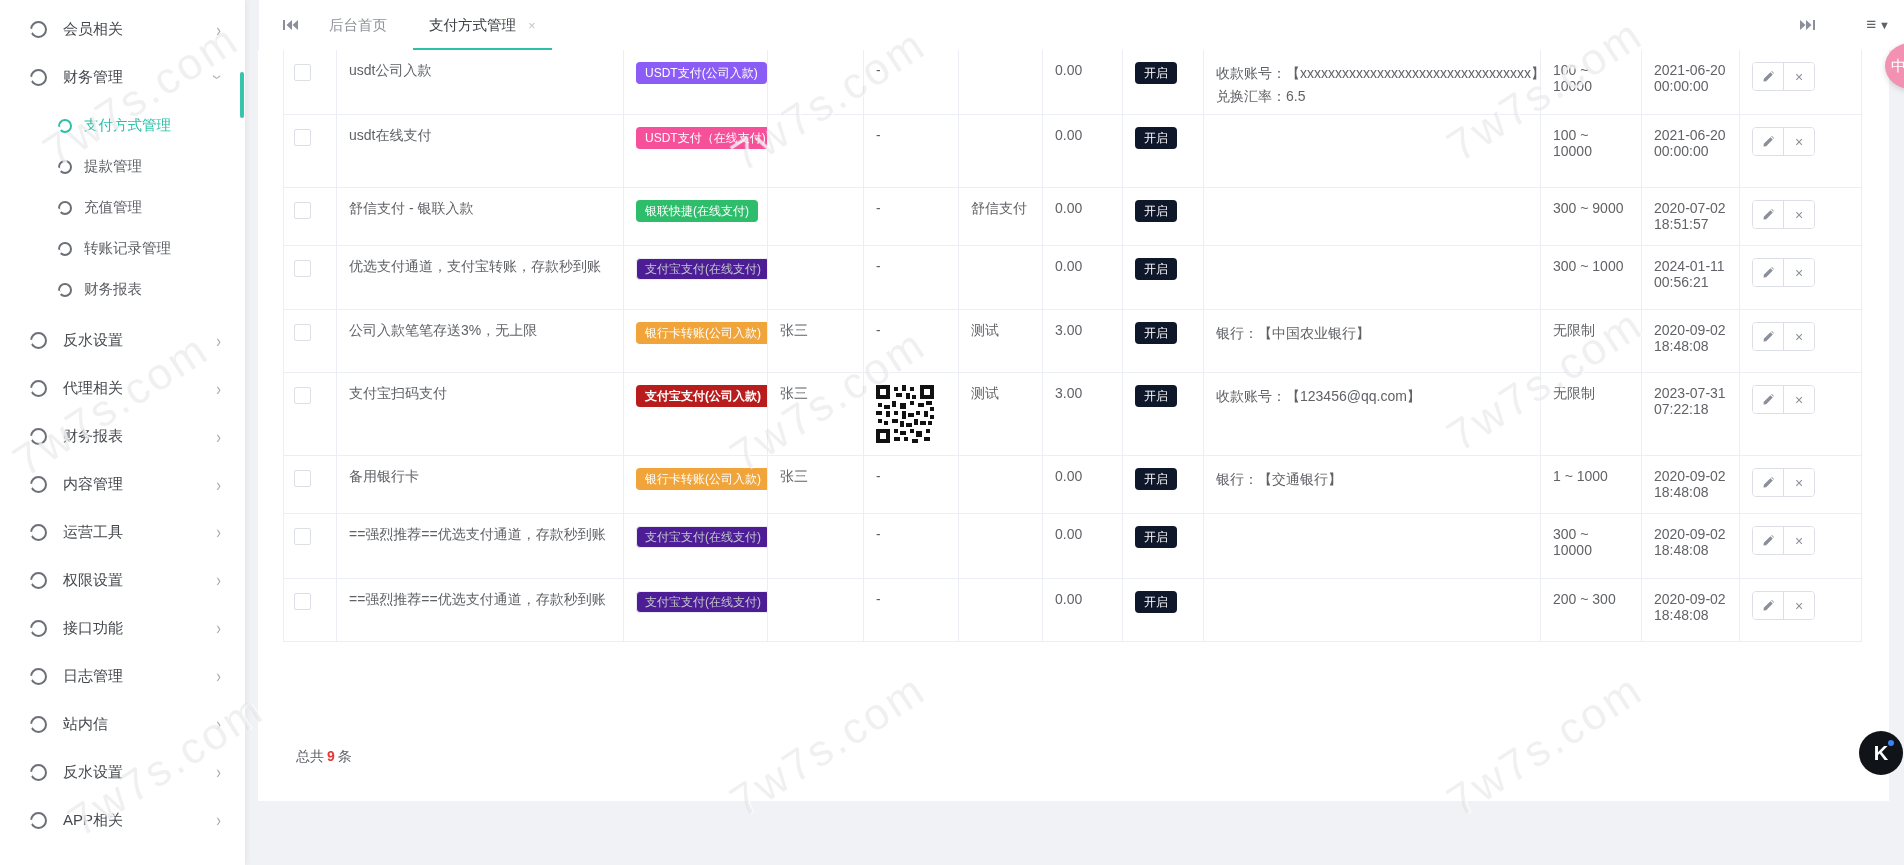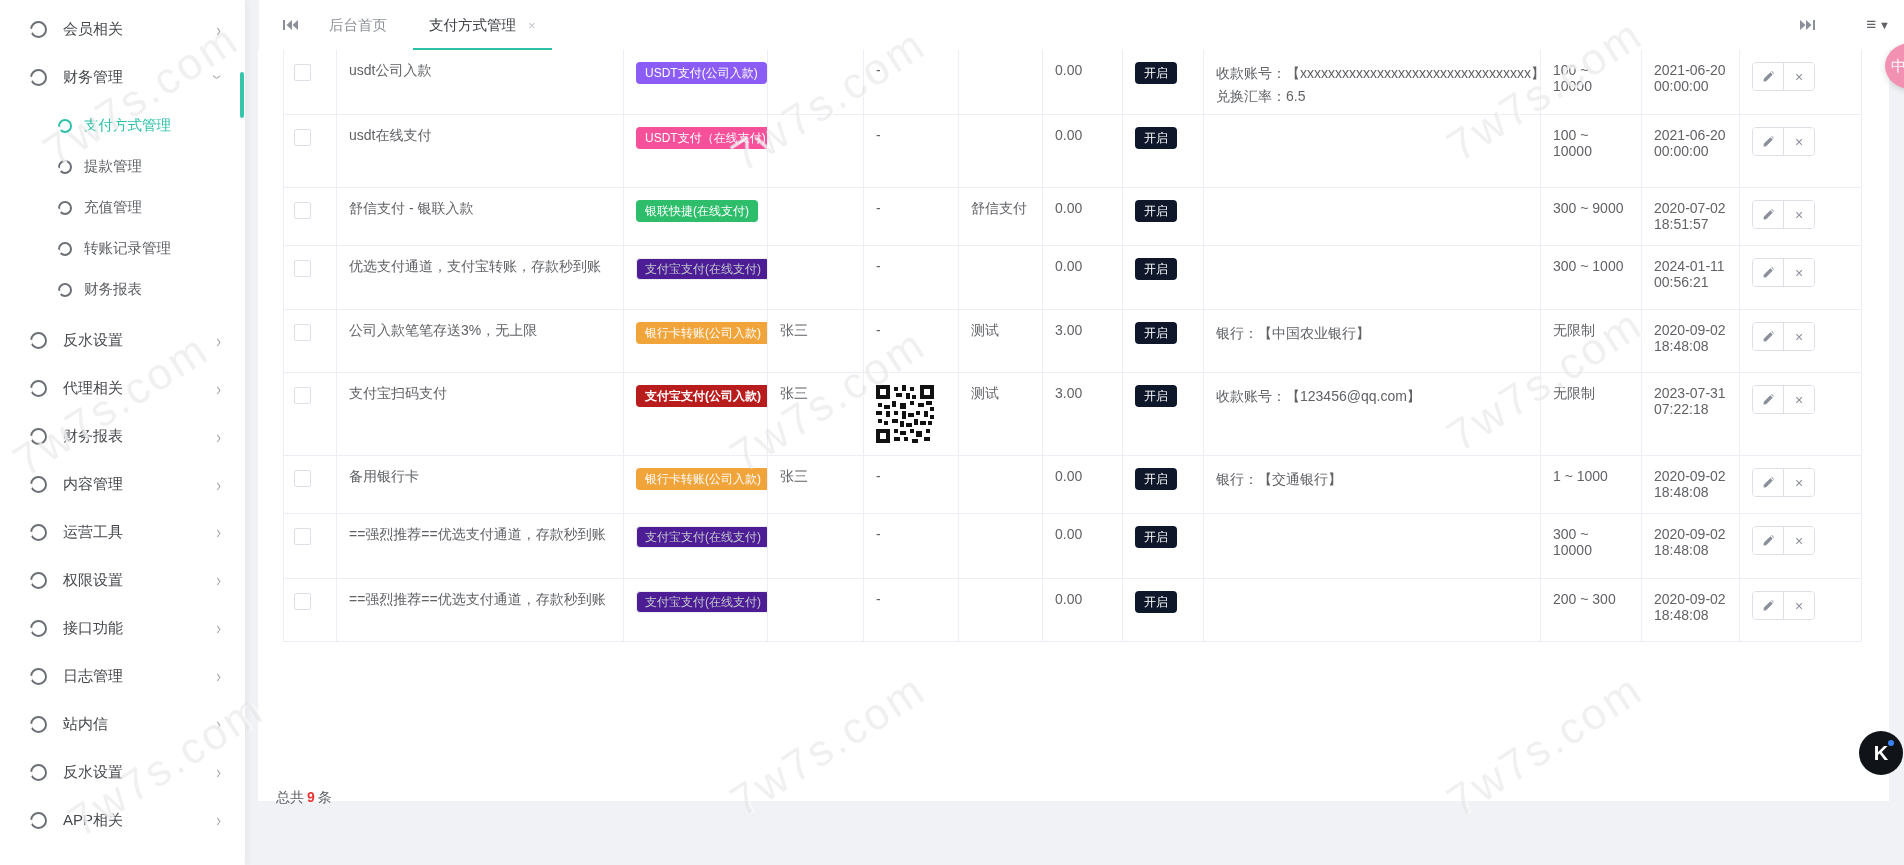--- a/index.html
+++ b/index.html
@@ -51,21 +51,21 @@
   .badge-red{background:#b91c1c;font-weight:bold;}
   .badge-light{background:#4c1d95;color:#c3c6cb;border:1px solid #ebedf0;padding:4px 8px;}
   .badge-status{background:#0f172a;cursor:pointer;}
   .acct-line{line-height:23px;white-space:nowrap;}
   .btn-group{display:inline-flex;border:1px solid #dcdfe6;border-radius:4px;overflow:hidden;background:#fff;}
   .mini-btn{width:30px;height:27px;display:flex;align-items:center;justify-content:center;cursor:pointer;color:#8a8f99;background:#fff;}
   .mini-btn + .mini-btn{border-left:1px solid #dcdfe6;}
   .mini-btn .x{font-size:14px;color:#8a8f99;}
   .qr{width:58px;height:58px;display:block;}
 
-  .total-line{position:absolute;left:18px;top:698px;font-size:14px;color:#5b5e63;margin-top:41px;}
+  .total-line{position:absolute;left:38px;top:698px;font-size:14px;color:#5b5e63;}
   .total-line b{color:#e83632;font-weight:bold;margin:0 3px;}
 
   
   .bubble-translate{position:absolute;left:1885px;top:43px;width:46px;height:46px;border-radius:50%;background:#f291b1;color:#fff;font-size:15px;display:flex;align-items:center;padding-left:6px;z-index:6;cursor:pointer;box-shadow:0 2px 6px rgba(0,0,0,.15);}
   .bubble-k{position:absolute;left:1859px;top:731px;width:44px;height:44px;border-radius:50%;background:#101418;color:#fff;display:flex;align-items:center;justify-content:center;font-size:20px;font-weight:bold;z-index:6;cursor:pointer;}
   .bubble-k .dot{position:absolute;right:9px;top:9px;width:6px;height:6px;border-radius:50%;background:#3b82f6;}
 
   
   .wm{position:absolute;z-index:5;font-size:44px;letter-spacing:3px;color:rgba(160,163,170,.16);text-shadow:1px 1px 1px rgba(255,255,255,.85);transform:rotate(-33deg);pointer-events:none;white-space:nowrap;}
 </style>

